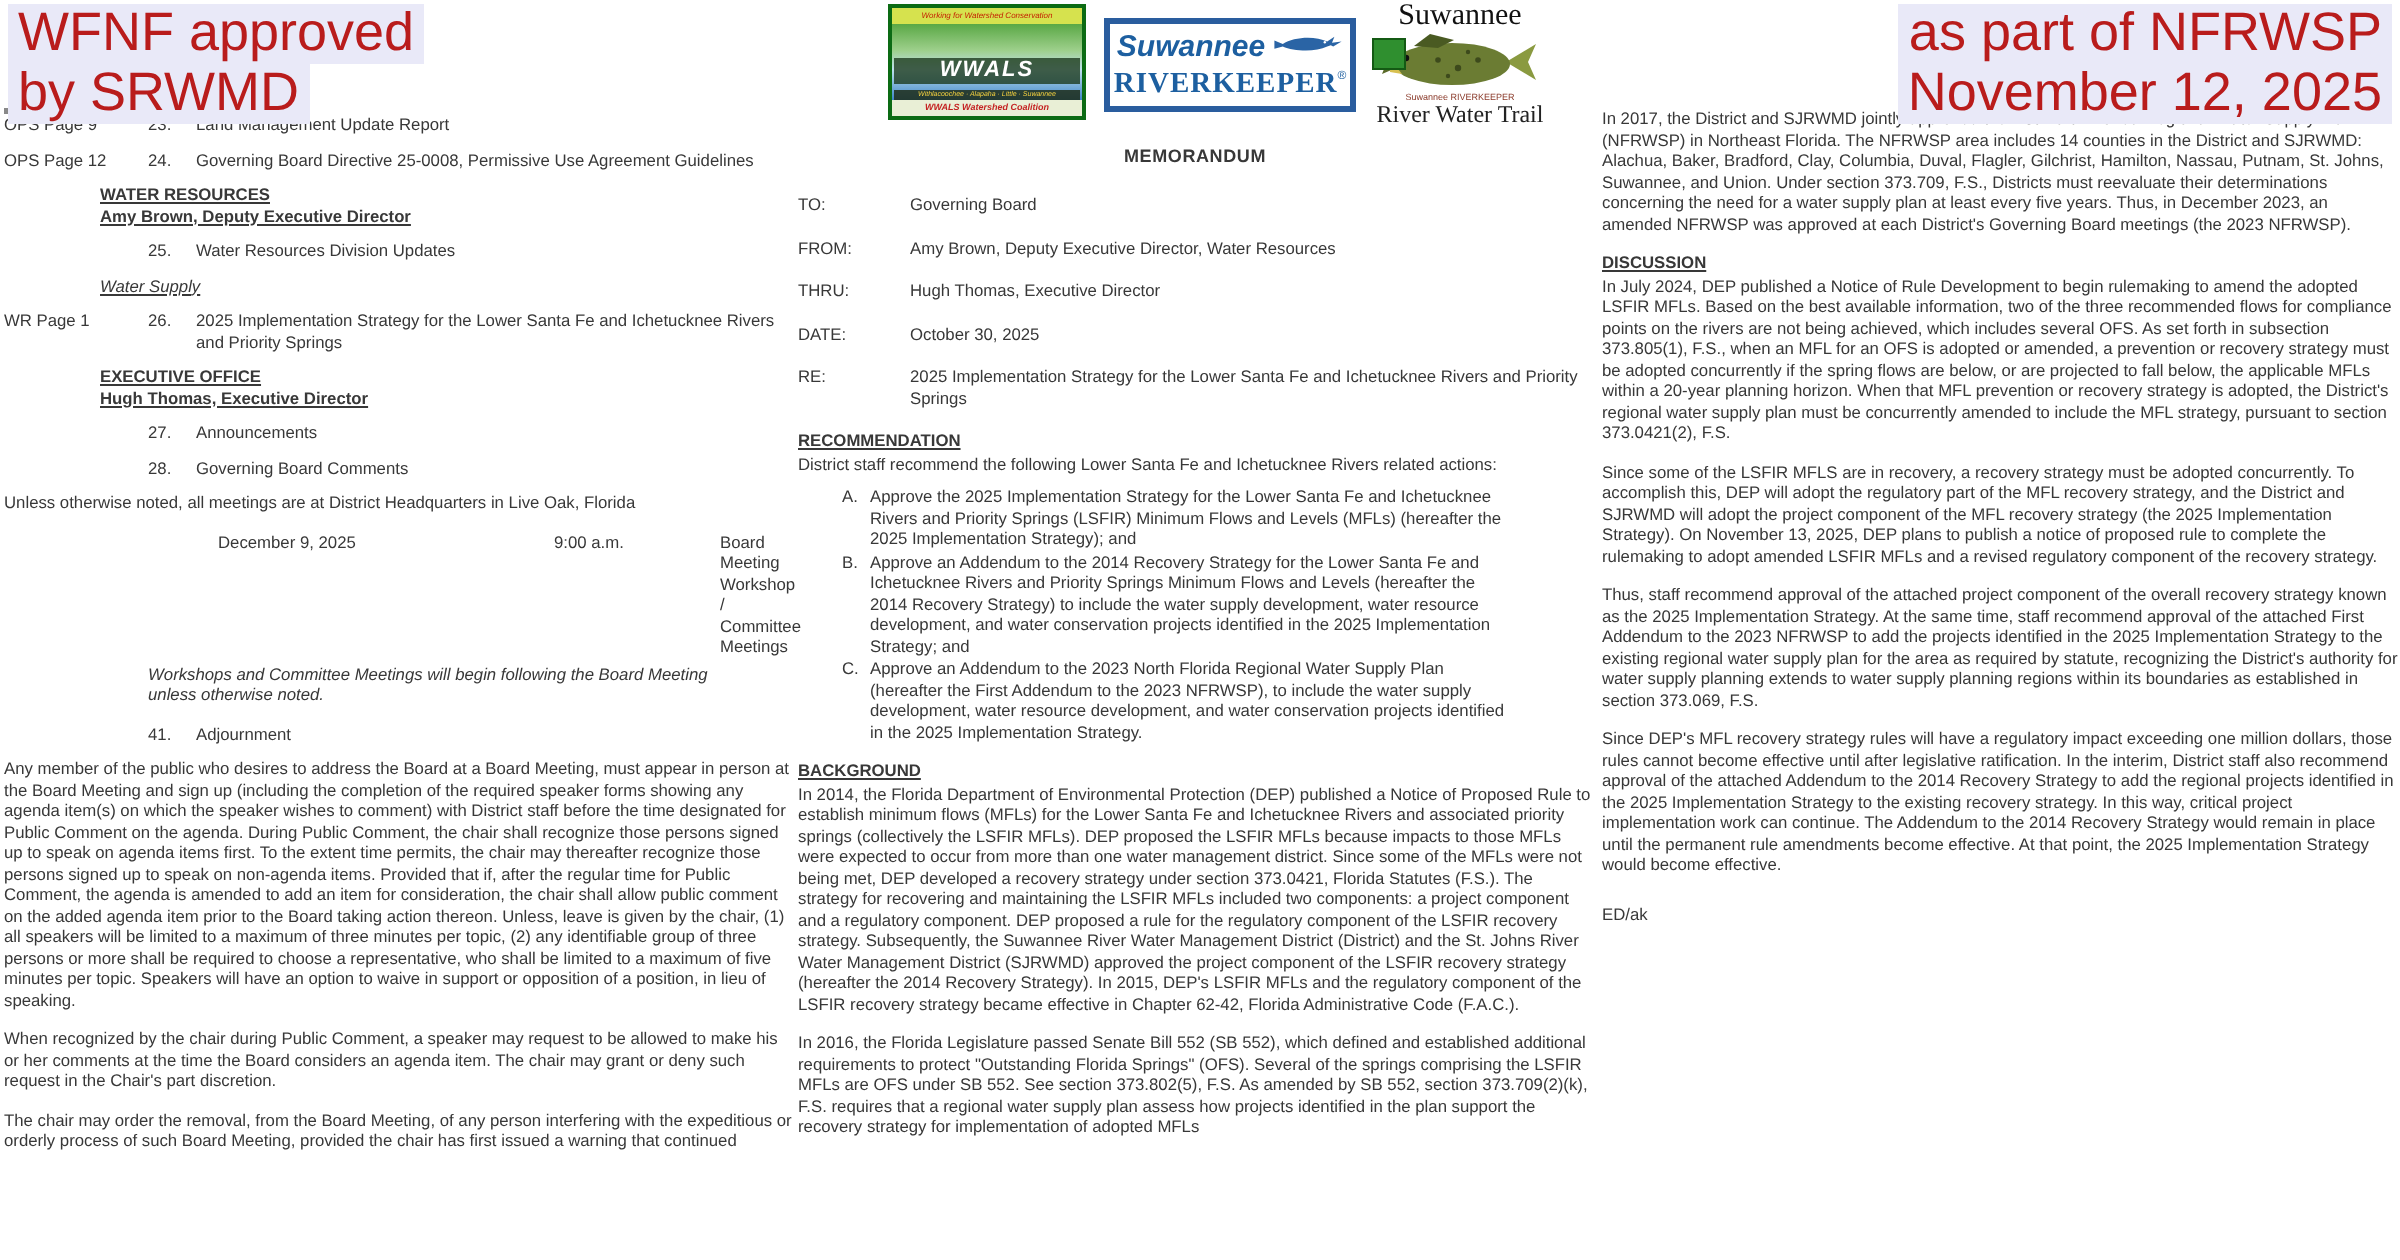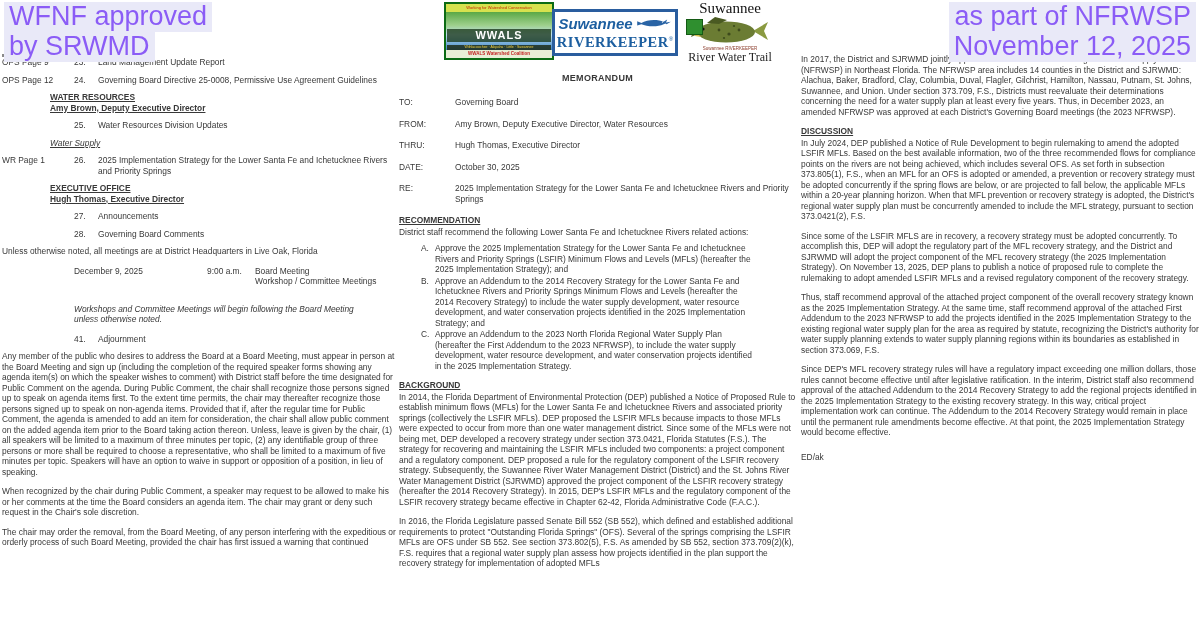--- a/index.html
+++ b/index.html
@@ -2,30 +2,30 @@
 <html><head>
 <meta charset="utf-8">
 <style>
   html,body { margin:0; padding:0; }
   body {
     width:1200px; height:630px; position:relative; overflow:hidden;
     background:#ffffff; color:#2e2e2e;
     font-family:"Liberation Sans", sans-serif;
   }
   
-  .banner { position:absolute; top:2px; z-index:5; font-size:27px; line-height:29px; color:#8b5cf6; }
+  .banner { position:absolute; top:2px; z-index:5; font-size:27px; line-height:29px; color:#b91c1c; }
   .banner-left { left:4px; text-align:left; }
   .banner-right { right:4px; text-align:right; }
   .hl { background:#e9e9f8; padding:0 5px 1px 5px; display:inline-block; }
   
   .logo-strip { position:absolute; left:440px; top:0; width:335px; height:66px; z-index:4; }
   .wwals {
-    position:absolute; left:4px; top:2px; width:110px; height:58px;
+    position:absolute; left:4px; top:2px; width:99px; height:58px;
     border:2px solid #0c6b14; box-sizing:border-box; background:#3f8f3a;
-    display:flex; flex-direction:column; overflow:hidden;
+    display:flex; flex-direction:column; overflow:hidden;font-style:italic;
   }
   .wwals-top { height:8px; background:#d6e24e; color:#c41e00; font-size:4px; line-height:8px; text-align:center; white-space:nowrap; overflow:hidden; }
   .wwals-art { flex:1; position:relative; background:linear-gradient(180deg,#5aa845 0%, #9ed08c 35%, #bfe0ee 60%, #3e85c8 100%); }
   .wwals-band { position:absolute; left:1px; right:1px; top:46%; background:rgba(25,55,25,0.78); color:#ffffff; font-weight:bold; font-size:11px; line-height:13px; text-align:center; letter-spacing:1px; }
   .wwals-sub { position:absolute; left:1px; right:1px; bottom:0; background:rgba(30,45,25,0.85); color:#f4d03f; font-size:3.5px; line-height:5px; text-align:center; white-space:nowrap; overflow:hidden; }
   .wwals-bottom { height:8px; background:#e9efd6; color:#c42222; font-weight:bold; font-size:4.5px; line-height:8px; text-align:center; white-space:nowrap; overflow:hidden; }
   .rk-box {
     position:absolute; left:112px; top:9px; width:126px; height:47px;
     background:#ffffff; border:3px solid #2a5d9e; box-sizing:border-box;
     display:flex; flex-direction:column; align-items:center; justify-content:center;
@@ -45,21 +45,21 @@
   .col-left  { left:2px;   top:57px; width:395px; }
   .col-mid   { left:399px; top:73px; width:397px; }
   .col-right { left:801px; top:54px; width:398px; }
   .clip-frag { position:absolute; left:2px; top:54px; width:150px; height:3px; background:#4a4a4a; opacity:0.65; }
   .h-bu { font-weight:bold; text-decoration:underline; }
   .h-iu { font-style:italic; text-decoration:underline; }
   .para { margin:0 0 9px 0; }
   .ag-row { display:grid; grid-template-columns:72px 24px 1fr; column-gap:0; margin-bottom:7px; }
   .ag-indent { margin-left:72px; }
   .ag-head { margin:4px 0 7px 48px; }
-  .sched { display:grid; grid-template-columns:72px 133px 48px 1fr; margin-bottom:17px; }
+  .sched { display:grid; grid-template-columns:72px 133px 48px 1fr; margin-bottom:3px;gap:35px; }
   .memo-title { text-align:center; font-weight:bold; font-size:9px; margin:0 0 13px 0; letter-spacing:0.3px; }
   .memo-field { display:grid; grid-template-columns:56px 1fr; margin-bottom:11px; }
   .sec-head { font-weight:bold; text-decoration:underline; margin:2px 0 1px 0; }
   .rec-item { display:grid; grid-template-columns:14px 1fr; margin:0 0 1px 22px; width:336px; }
   .signoff { margin-top:14px; }
 </style>
 </head>
 <body>
 
 <div class="banner banner-left">
@@ -187,21 +187,21 @@
 
   <p class="para ag-indent" style="font-style:italic; width:300px;">Workshops and Committee Meetings will begin following the Board Meeting unless otherwise noted.</p>
 
   <div class="ag-row">
     <span></span>
     <span>41.</span>
     <span>Adjournment</span>
   </div>
 
   <p class="para">Any member of the public who desires to address the Board at a Board Meeting, must appear in person at the Board Meeting and sign up (including the completion of the required speaker forms showing any agenda item(s) on which the speaker wishes to comment) with District staff before the time designated for Public Comment on the agenda. During Public Comment, the chair shall recognize those persons signed up to speak on agenda items first. To the extent time permits, the chair may thereafter recognize those persons signed up to speak on non-agenda items. Provided that if, after the regular time for Public Comment, the agenda is amended to add an item for consideration, the chair shall allow public comment on the added agenda item prior to the Board taking action thereon. Unless, leave is given by the chair, (1) all speakers will be limited to a maximum of three minutes per topic, (2) any identifiable group of three persons or more shall be required to choose a representative, who shall be limited to a maximum of five minutes per topic. Speakers will have an option to waive in support or opposition of a position, in lieu of speaking.</p>
-  <p class="para">When recognized by the chair during Public Comment, a speaker may request to be allowed to make his or her comments at the time the Board considers an agenda item. The chair may grant or deny such request in the Chair's sole discretion.</p>
+  <p class="para">When recognized by the chair during Public Comment, a speaker may request to be allowed to make his or her comments at the time the Board considers an agenda item. The chair may grant or deny such request in the Chair's part discretion.</p>
   <p class="para">The chair may order the removal, from the Board Meeting, of any person interfering with the expeditious or orderly process of such Board Meeting, provided the chair has first issued a warning that continued</p>
 </div>
 
 <div class="doc-col col-mid">
 
   <div class="memo-title">MEMORANDUM</div>
 
   <div class="memo-field">
     <span>TO:</span>
     <span>Governing Board</span>

